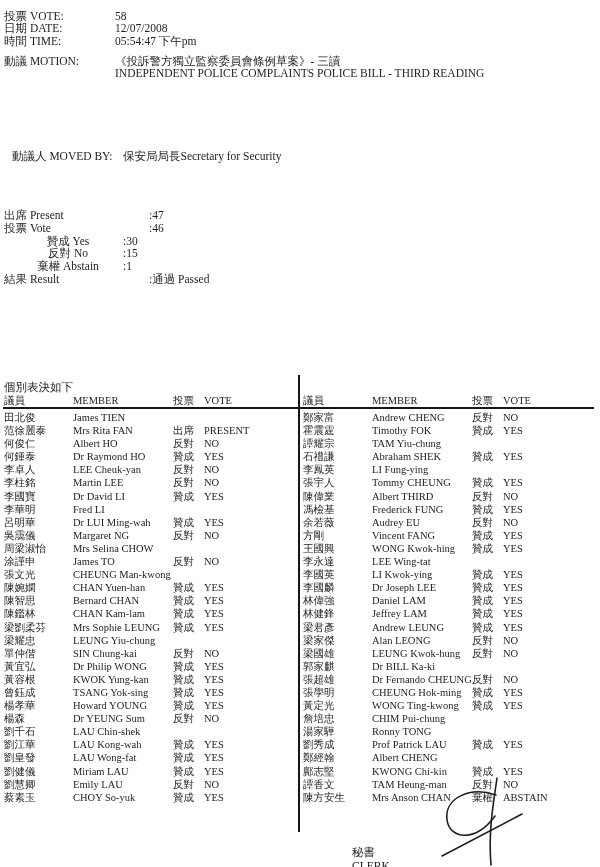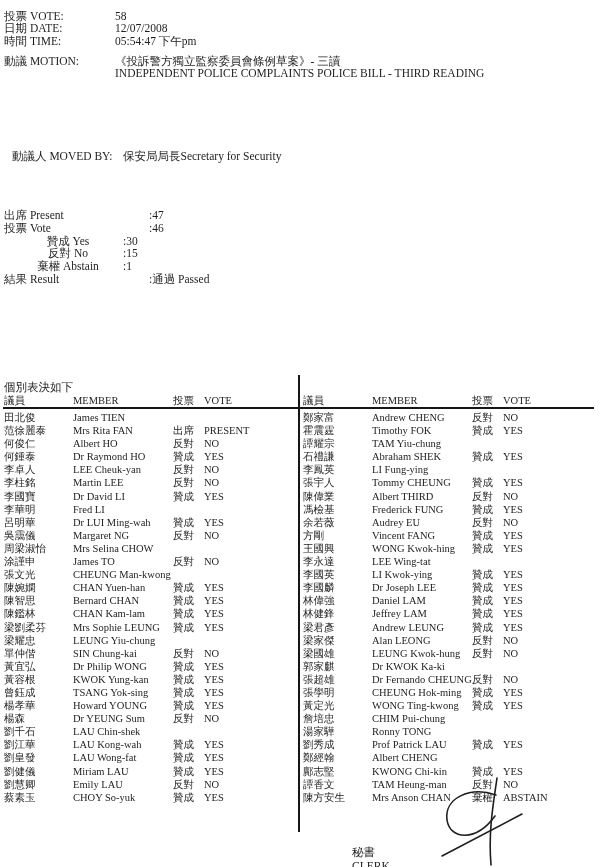--- a/index.html
+++ b/index.html
@@ -424,21 +424,21 @@
       <span class="c-vote_en">NO</span>
     </div>
     <div class="vrow">
       <span class="c-name_zh">梁國雄</span>
       <span class="c-name_en">LEUNG Kwok-hung</span>
       <span class="c-vote_zh">反對</span>
       <span class="c-vote_en">NO</span>
     </div>
     <div class="vrow">
       <span class="c-name_zh">郭家麒</span>
-      <span class="c-name_en">Dr KWOK Ka-ki</span>
+      <span class="c-name_en">Dr BILL Ka-ki</span>
       <span class="c-vote_zh"></span>
       <span class="c-vote_en"></span>
     </div>
     <div class="vrow">
       <span class="c-name_zh">張超雄</span>
       <span class="c-name_en">Dr Fernando CHEUNG</span>
       <span class="c-vote_zh">反對</span>
       <span class="c-vote_en">NO</span>
     </div>
     <div class="vrow">

